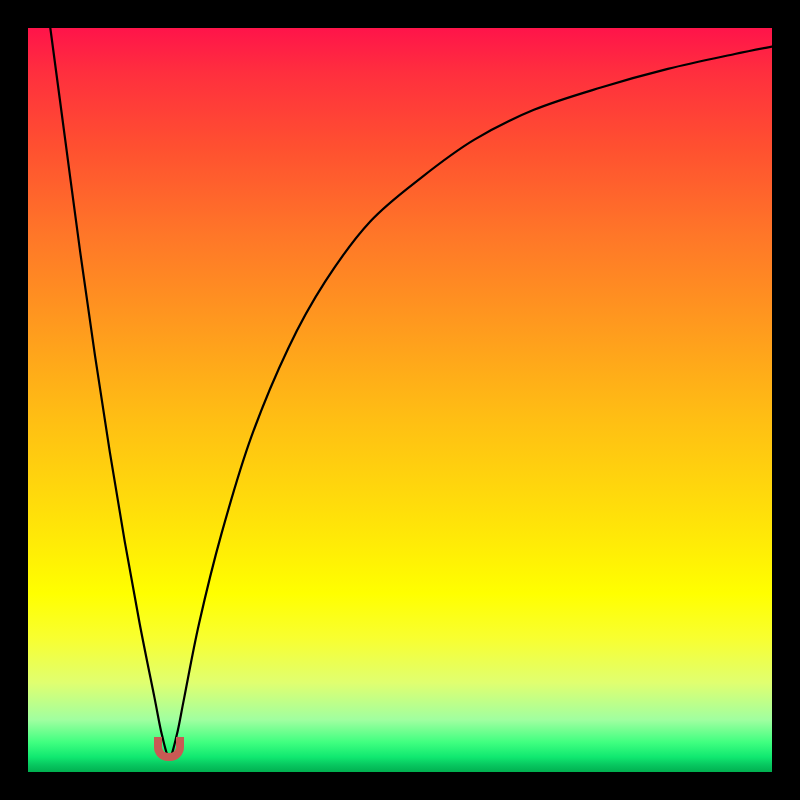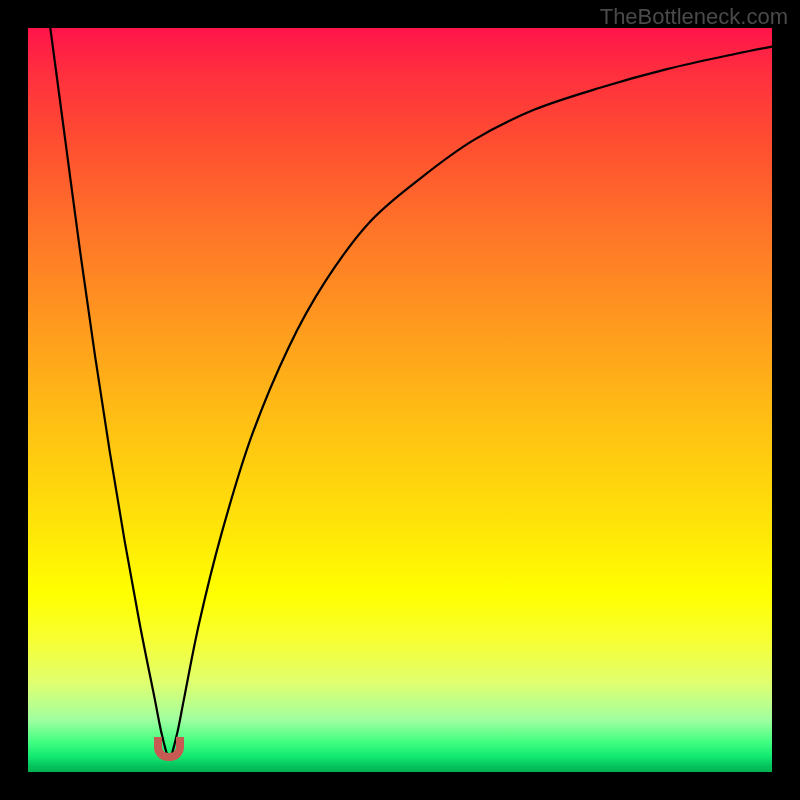--- a/index.html
+++ b/index.html
@@ -58,20 +58,19 @@
       border: 8px solid #c85a54;
       border-top: none;
       border-radius: 0 0 14px 14px;
       background: transparent;
     }
   </style>
 </head>
 <body>
 
 <div class="outer">
-  <div class="watermark">TheBottleneck.com</div>
   <div class="plot-area">
     <svg class="curve" viewBox="0 0 744 744" preserveAspectRatio="none">
       <path id="curve-path" fill="none" stroke="#000000" stroke-width="2.2" stroke-linecap="round" d="M 22.32 0.00 C 24.80 18.60, 32.24 74.40, 37.20 111.60 C 42.16 148.80, 47.12 187.24, 52.08 223.20 C 57.04 259.16, 62.00 293.88, 66.96 327.36 C 71.92 360.84, 76.88 393.08, 81.84 424.08 C 86.80 455.08, 91.76 484.84, 96.72 513.36 C 101.68 541.88, 106.64 569.16, 111.60 595.20 C 116.56 621.24, 122.76 651.00, 126.48 669.60 C 130.20 688.20, 131.44 696.88, 133.92 706.80 C 136.40 716.72, 138.88 729.12, 141.36 729.12 C 143.84 729.12, 146.32 716.72, 148.80 706.80 C 151.28 696.88, 152.52 688.20, 156.24 669.60 C 159.96 651.00, 164.92 622.48, 171.12 595.20 C 177.32 567.92, 184.76 536.92, 193.44 505.92 C 202.12 474.92, 212.04 440.20, 223.20 409.20 C 234.36 378.20, 248.00 345.96, 260.40 319.92 C 272.80 293.88, 283.96 274.04, 297.60 252.96 C 311.24 231.88, 326.12 210.80, 342.24 193.44 C 358.36 176.08, 376.96 162.44, 394.32 148.80 C 411.68 135.16, 427.80 122.76, 446.40 111.60 C 465.00 100.44, 484.84 90.52, 505.92 81.84 C 527.00 73.16, 550.56 66.34, 572.88 59.52 C 595.20 52.70, 617.52 46.50, 639.84 40.92 C 662.16 35.34, 689.44 29.76, 706.80 26.04 C 724.16 22.32, 737.80 19.84, 744.00 18.60"></path>
     </svg>
     <div class="marker" id="min-marker" style="left: 126.36px; top: 709.12px; border-color: rgb(200, 90, 84);"></div>
   </div>
 </div>
 
 </body></html>

